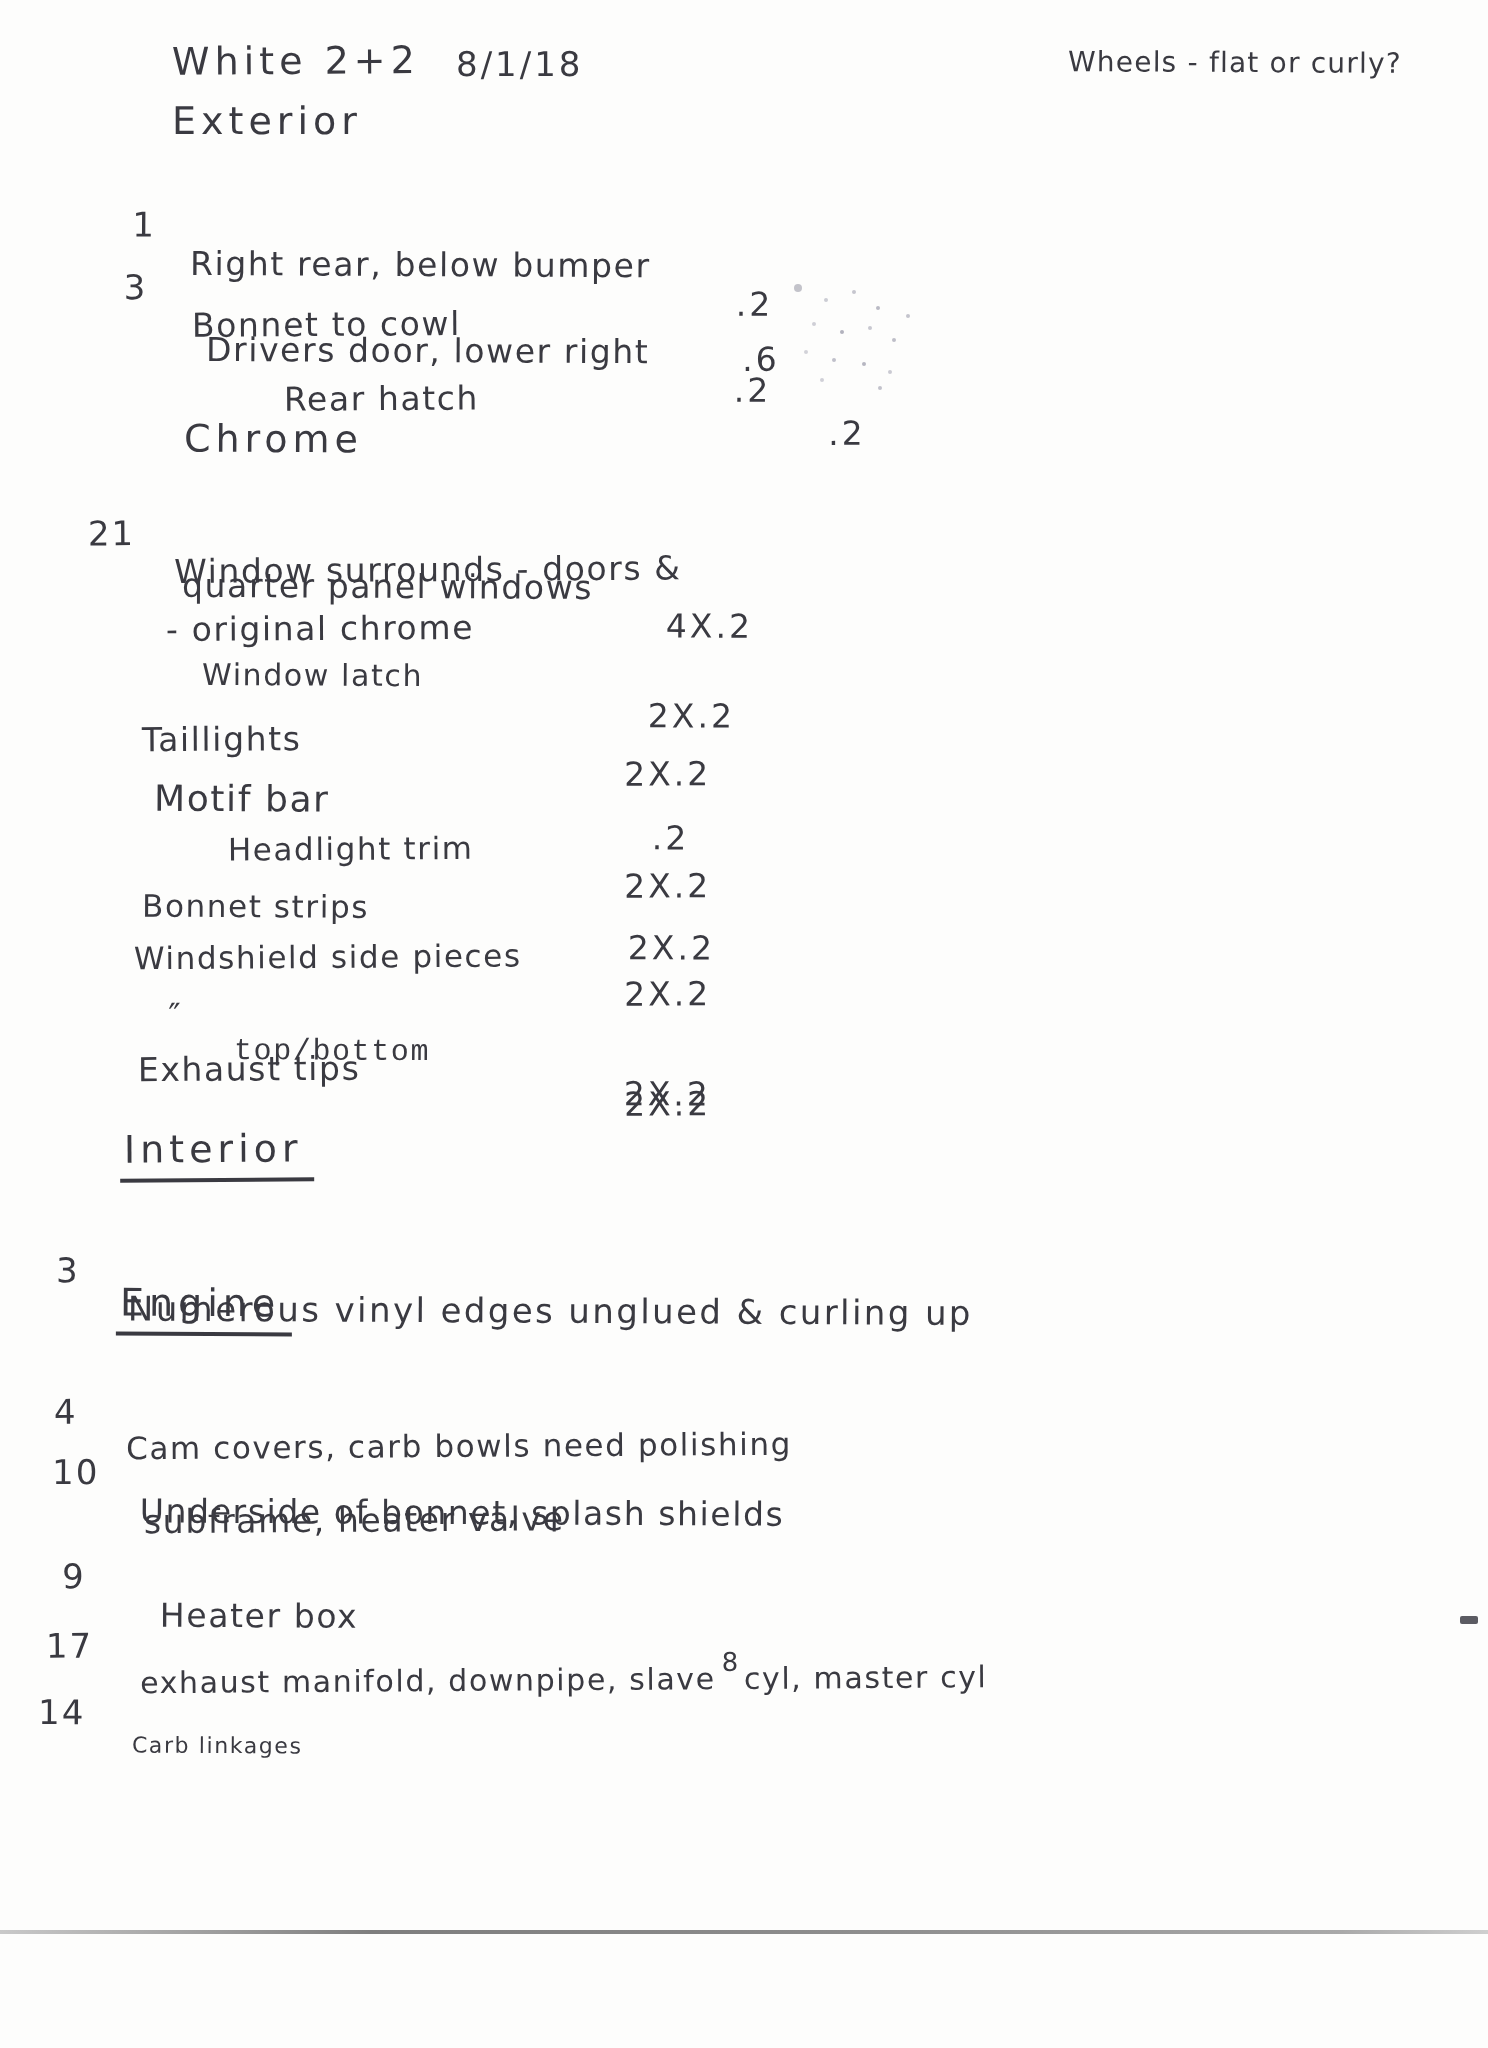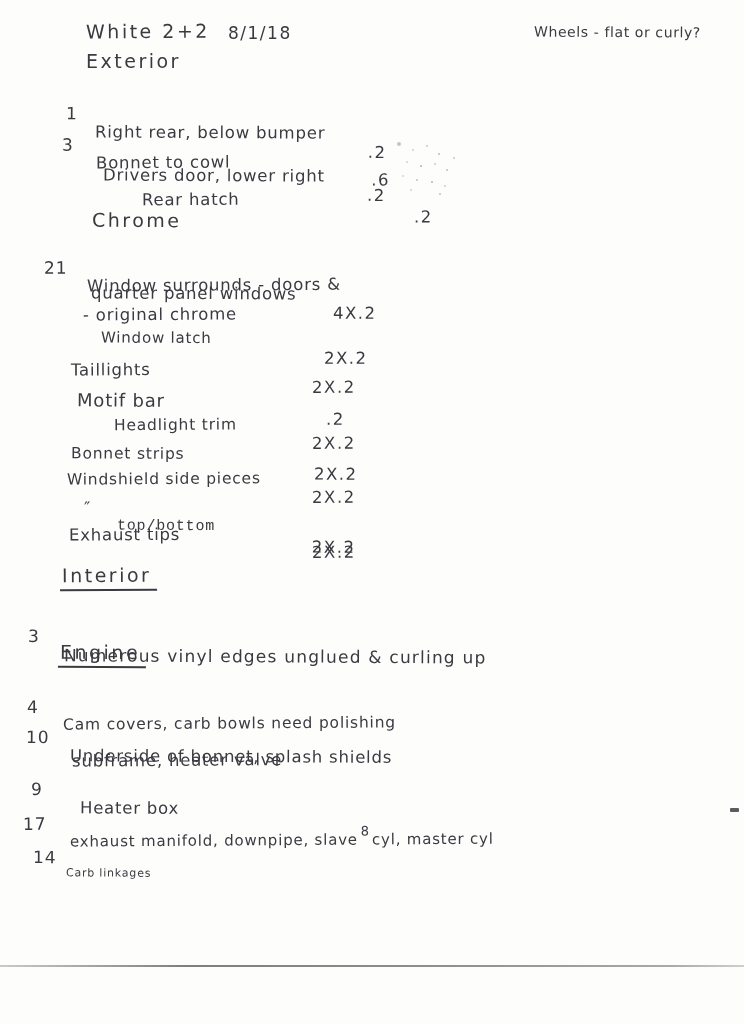--- a/index.html
+++ b/index.html
@@ -131,21 +131,21 @@
   </div>
   <div class="r tilt-b" style="top:760px;">
     <span class="num" style="left:31px;">9</span>
     <span class="txt" style="left:80px;">Heater box</span>
   </div>
   <div class="r tilt-a" style="top:795px;">
     <span class="num" style="left:23px;">17</span>
     <span class="txt" style="left:70px;font-size:15px;"><span>exhaust manifold, downpipe, slave</span><span class="sup">8</span><span>cyl, master cyl</span></span>
   </div>
   <div class="r tilt-b" style="top:828px;">
-    <span class="num" style="left:33px;">14</span>
+    <span class="num" style="left:19px;">14</span>
     <span class="txt" style="left:66px;font-size:11px;">Carb linkages</span>
   </div>
 
   <div class="smudge"></div>
   <div class="edge-mark"></div>
   <div class="scan-edge"></div>
 
 </div>
 
 </body></html>

